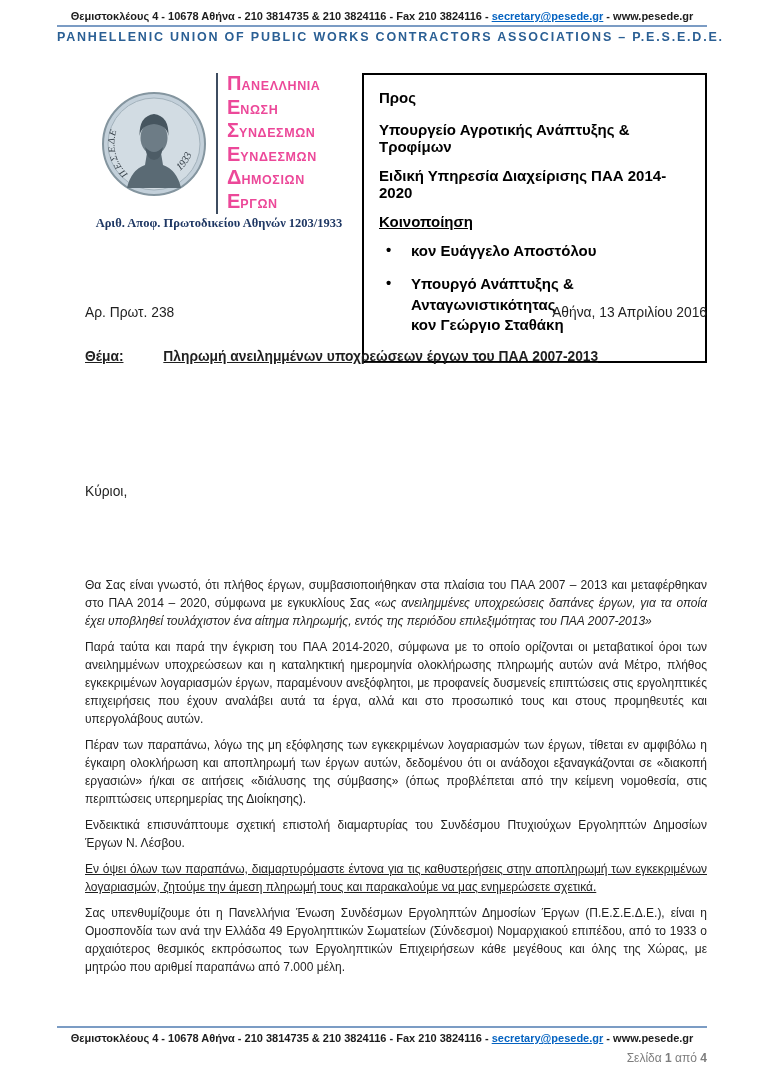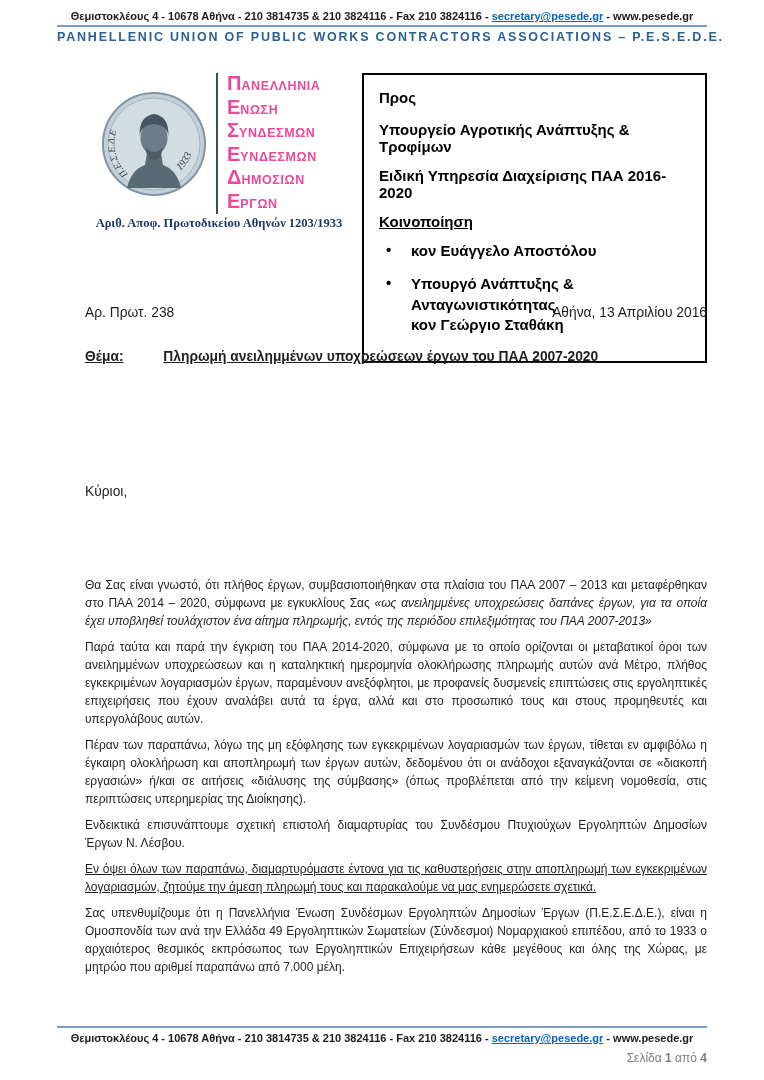--- a/index.html
+++ b/index.html
@@ -104,42 +104,42 @@
           <div class="acr-row"><span class="init">Δ</span><span class="rest">ΗΜΟΣΙΩΝ</span></div>
           <div class="acr-row"><span class="init">Ε</span><span class="rest">ΡΓΩΝ</span></div>
         </div>
       </div>
       <div class="reg">Αριθ. Αποφ. Πρωτοδικείου Αθηνών 1203/1933</div>
     </div>
 
     <div class="recipient-box">
       <div class="to-label">Προς</div>
       <div class="rcpt-line">Υπουργείο Αγροτικής Ανάπτυξης &amp; Τροφίμων</div>
-      <div class="rcpt-line">Ειδική Υπηρεσία Διαχείρισης ΠΑΑ 2016-2020</div>
+      <div class="rcpt-line">Ειδική Υπηρεσία Διαχείρισης ΠΑΑ 2014-2020</div>
       <div class="cc-label">Κοινοποίηση</div>
       <ul class="cc-list">
         <li>
           <div>κον Ευάγγελο Αποστόλου</div>
         </li>
         <li>
           <div>Υπουργό Ανάπτυξης &amp; Ανταγωνιστικότητας</div>
           <div>κον Γεώργιο Σταθάκη</div>
         </li>
       </ul>
     </div>
   </section>
 
   <div class="ref-row">
     <span>Αρ. Πρωτ. 238</span>
     <span>Αθήνα,  13 Απριλίου 2016</span>
   </div>
 
   <div class="subject-row">
     <span class="subj-label">Θέμα:</span>
-    <span class="subj-text">Πληρωμή ανειλημμένων υποχρεώσεων έργων του ΠΑΑ 2007-2020</span>
+    <span class="subj-text">Πληρωμή ανειλημμένων υποχρεώσεων έργων του ΠΑΑ 2007-2013</span>
   </div>
 
   <div class="salutation">Κύριοι,</div>
 
   <div class="body-text">
     <p><span>Θα Σας είναι γνωστό, ότι πλήθος έργων, συμβασιοποιήθηκαν στα πλαίσια του ΠΑΑ 2007 – 2013 και μεταφέρθηκαν στο ΠΑΑ 2014 – 2020, σύμφωνα με εγκυκλίους Σας </span><em>«ως ανειλημμένες υποχρεώσεις δαπάνες έργων, για τα οποία έχει υποβληθεί τουλάχιστον ένα αίτημα πληρωμής, εντός της περιόδου επιλεξιμότητας του ΠΑΑ 2007-2013»</em></p>
     <p>Παρά ταύτα και παρά την έγκριση του ΠΑΑ 2014-2020, σύμφωνα με το οποίο ορίζονται οι μεταβατικοί όροι των ανειλημμένων υποχρεώσεων και η καταληκτική ημερομηνία ολοκλήρωσης πληρωμής αυτών ανά Μέτρο, πλήθος εγκεκριμένων λογαριασμών έργων, παραμένουν ανεξόφλητοι, με προφανείς δυσμενείς επιπτώσεις στις εργοληπτικές επιχειρήσεις που έχουν αναλάβει αυτά τα έργα, αλλά και στο προσωπικό τους και στους προμηθευτές και υπεργολάβους αυτών.</p>
     <p>Πέραν των παραπάνω, λόγω της μη εξόφλησης των εγκεκριμένων λογαριασμών των έργων, τίθεται εν αμφιβόλω η έγκαιρη ολοκλήρωση και αποπληρωμή των έργων αυτών, δεδομένου ότι οι ανάδοχοι εξαναγκάζονται σε «διακοπή εργασιών» ή/και σε αιτήσεις «διάλυσης της σύμβασης» (όπως προβλέπεται από την κείμενη νομοθεσία, στις περιπτώσεις υπερημερίας της Διοίκησης).</p>
     <p>Ενδεικτικά επισυνάπτουμε σχετική επιστολή διαμαρτυρίας του Συνδέσμου Πτυχιούχων Εργοληπτών Δημοσίων Έργων Ν. Λέσβου.</p>
     <p class="underlined">Εν όψει όλων των παραπάνω, διαμαρτυρόμαστε έντονα για τις καθυστερήσεις στην αποπληρωμή των εγκεκριμένων λογαριασμών, ζητούμε την άμεση πληρωμή τους και παρακαλούμε να μας ενημερώσετε σχετικά.</p>

